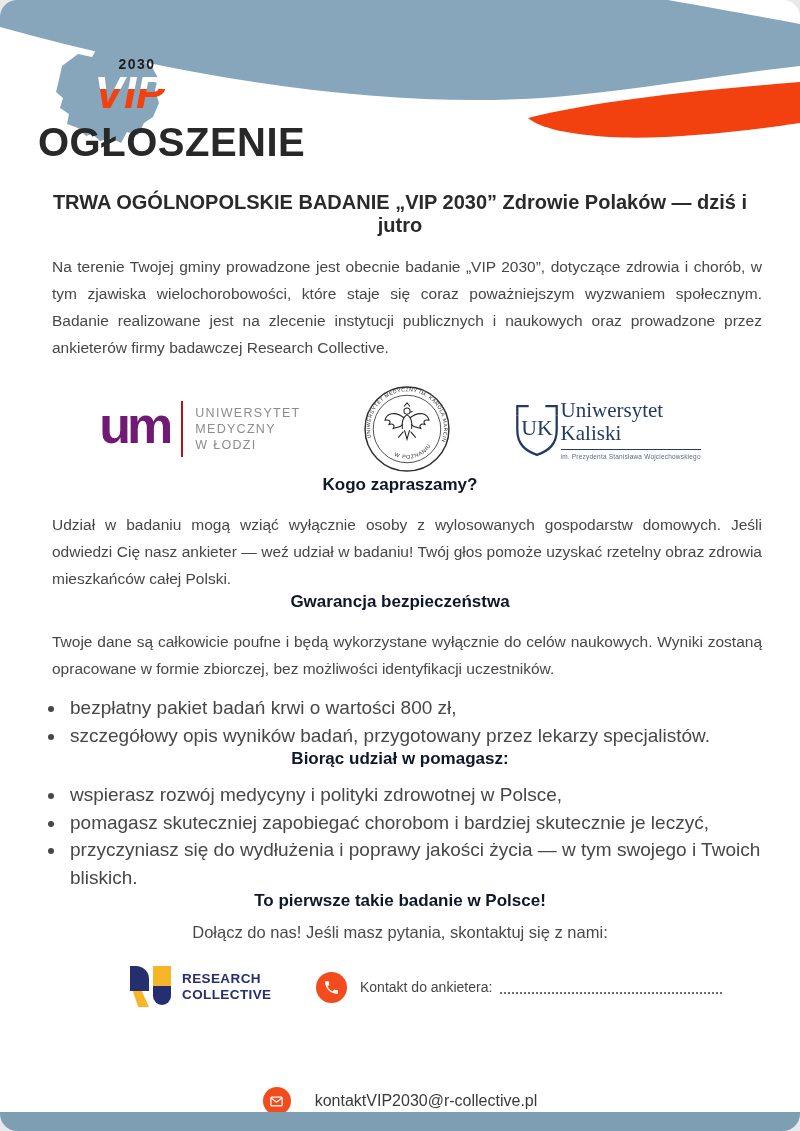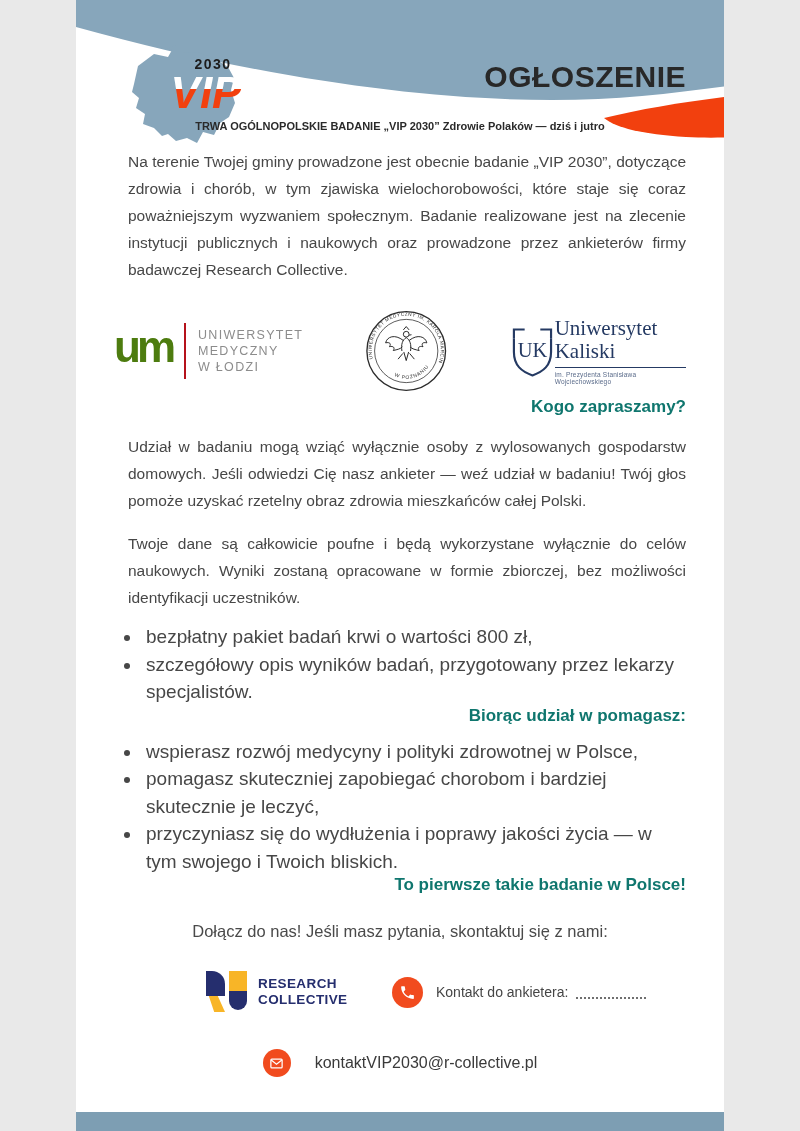--- a/index.html
+++ b/index.html
@@ -1,66 +1,66 @@
 <!DOCTYPE html>
 <html lang="pl"><head>
 <meta charset="utf-8">
 <style>
   html,body{margin:0;padding:0;background:#e9e9e9;}
   .page{
-    position:relative;width:648px;height:1131px;margin:0 auto;
+    position:relative;width:800px;height:1131px;margin:0 auto;
     background:#ffffff;overflow:hidden;
-    font-family:"Liberation Sans","DejaVu Sans",sans-serif;color:#474747;
+    font-family:"Liberation Sans","DejaVu Sans",sans-serif;color:#474747;border-radius:17px;
   }
   
   .top-waves{position:absolute;top:0;left:0;width:800px;height:170px;pointer-events:none;}
   .bottom-bar{position:absolute;left:0;bottom:0;width:800px;height:19px;background:#7d9eb3;}
   
   .vip-logo{position:absolute;left:34px;top:40px;width:148px;height:120px;}
   
   .content{position:relative;padding:0 38px;}
-  h1.title{margin:0;padding-top:60px;text-align:right;font-size:30px;font-weight:800;
+  h1.title{margin:0;padding-top:120px;text-align:left;font-size:40px;font-weight:800;
     color:#282828;letter-spacing:.5px;}
-  .subtitle{margin-top:26px;text-align:center;font-size:11px;font-weight:800;color:#2a2a2a;}
+  .subtitle{margin-top:26px;text-align:center;font-size:20px;font-weight:800;color:#2a2a2a;}
   p.body{margin:16px 0 0 14px;font-size:15.5px;line-height:27px;text-align:justify;}
   
   .partners{margin-top:22px;display:flex;align-items:center;justify-content:center;gap:62px;height:92px;}
   .um-logo{display:flex;align-items:center;gap:12px;}
-  .um-mark{font-size:44px;font-weight:800;color:#4d7c0f;letter-spacing:-4px;line-height:44px;transform:translateY(-4px);}
+  .um-mark{font-size:52px;font-weight:800;color:#701a75;letter-spacing:-4px;line-height:44px;transform:translateY(-4px);}
   .um-rule{width:2px;height:56px;background:#b5121b;}
   .um-text{font-size:12.5px;letter-spacing:1.3px;line-height:16px;color:#8c8c8c;}
   .uk-logo{display:flex;align-items:center;}
   .uk-text-name{font-family:"Liberation Serif","DejaVu Serif",serif;font-size:21px;line-height:23px;color:#253a63;}
   .uk-sub{margin-top:4px;padding-top:3px;border-top:1px solid #253a63;font-size:6.5px;color:#5a6b8a;letter-spacing:.2px;}
   
-  h2.sec{margin:0;text-align:right;font-size:17px;font-weight:800;color:#0f766e;}
+  h2.sec{margin:0;text-align:center;font-size:17px;font-weight:800;color:#0f172a;}
   .sec-kogo{margin-top:30px;}
   .sec-gwarancja{margin-top:22px;}
   .sec-zyskasz{margin-top:22px;}
   .sec-biorac{margin-top:26px;}
   .sec-closing{margin-top:30px;}
-  .closing-sub{margin-top:27px;text-align:center;font-size:16.5px;color:#4a4a4a;}
+  .closing-sub{margin-top:12px;text-align:center;font-size:16.5px;color:#4a4a4a;}
   ul.bullets{margin:12px 0 0 0;padding-left:28px;font-size:19px;line-height:27.5px;}
   ul.bullets li{padding-left:4px;}
   
-  .contact-row{margin-top:30px;display:flex;align-items:center;padding:0 40px 0 92px;}
+  .contact-row{margin-top:24px;display:flex;align-items:center;padding:0 40px 0 92px;}
   .rc-logo{display:flex;align-items:center;gap:10px;min-width:186px;}
   .rc-mark{position:relative;width:42px;height:42px;flex:0 0 auto;}
   .rc-tl{position:absolute;left:0;top:0;width:19px;height:25px;background:#252e6e;border-radius:0 13px 0 0;}
   .rc-leg{position:absolute;left:1px;top:25px;width:18px;height:16px;background:#f8b527;
     clip-path:polygon(10% 0,60% 0,100% 100%,40% 100%);}
   .rc-tr{position:absolute;left:23px;top:0;width:18px;height:20px;background:#f8b527;}
   .rc-br{position:absolute;left:23px;top:20px;width:18px;height:19px;background:#252e6e;border-radius:0 0 16px 16px;}
   .rc-name{font-size:13.5px;font-weight:800;color:#252e6e;letter-spacing:.4px;line-height:16px;}
   .chip{width:31px;height:31px;border-radius:50%;background:#f14b1e;display:flex;align-items:center;justify-content:center;flex:0 0 auto;}
   .agent-label{margin-left:13px;font-size:14px;color:#454545;white-space:nowrap;}
   .dotted{flex:1;border-bottom:2px dotted #6f6f6f;margin:0 0 0 8px;height:12px;}
   
   .footer-row{margin-top:36px;display:flex;justify-content:center;gap:96px;align-items:center;}
-  .footer-item{display:flex;align-items:center;gap:24px;}
+  .footer-item{display:flex;align-items:center;gap:24px;margin-top:43px;}
   .footer-item .chip{width:28px;height:28px;}
   .footer-text{font-size:16px;color:#3a3a3a;}
 </style>
 </head>
 <body>
 
 <div class="page">
 
   <svg class="top-waves" viewBox="0 0 800 170">
     <path d="M0,0 L668,0 C714,8 762,17 800,24 L800,66 C726,74 652,88 566,96 C420,110 220,88 0,27 Z" fill="#87a6bb"></path>
@@ -138,20 +138,21 @@
             <div>Kaliski</div>
           </div>
           <div class="uk-sub">im. Prezydenta Stanisława Wojciechowskiego</div>
         </div>
       </div>
     </div>
 
     <h2 class="sec sec-kogo">Kogo zapraszamy?</h2>
     <p class="body">Udział w badaniu mogą wziąć wyłącznie osoby z wylosowanych gospodarstw domowych. Jeśli odwiedzi Cię nasz ankieter — weź udział w badaniu! Twój głos pomoże uzyskać rzetelny obraz zdrowia mieszkańców całej Polski.</p>
 
+    <h2 class="sec sec-gwarancja">Gwarancja bezpieczeństwa</h2>
     <p class="body">Twoje dane są całkowicie poufne i będą wykorzystane wyłącznie do celów naukowych. Wyniki zostaną opracowane w formie zbiorczej, bez możliwości identyfikacji uczestników.</p>
 
     <ul class="bullets">
       <li>bezpłatny pakiet badań krwi o wartości 800 zł,</li>
       <li>szczegółowy opis wyników badań, przygotowany przez lekarzy specjalistów.</li>
     </ul>
 
     <h2 class="sec sec-biorac">Biorąc udział w pomagasz:</h2>
     <ul class="bullets">
       <li>wspierasz rozwój medycyny i polityki zdrowotnej w Polsce,</li>

